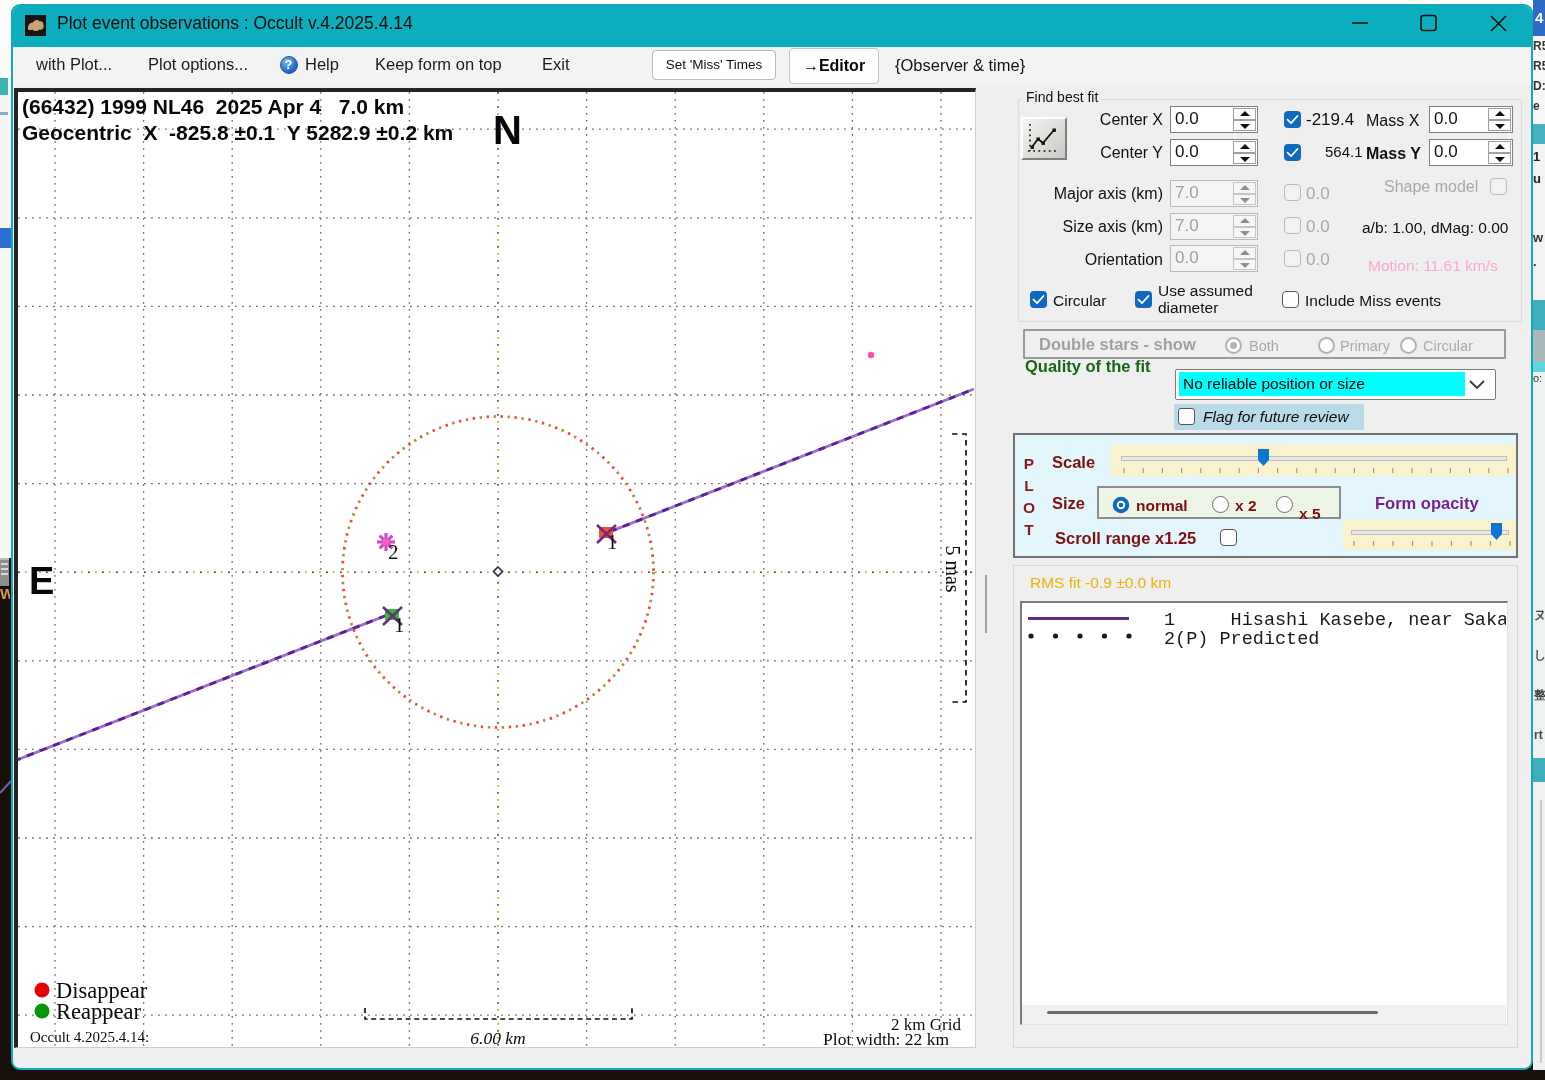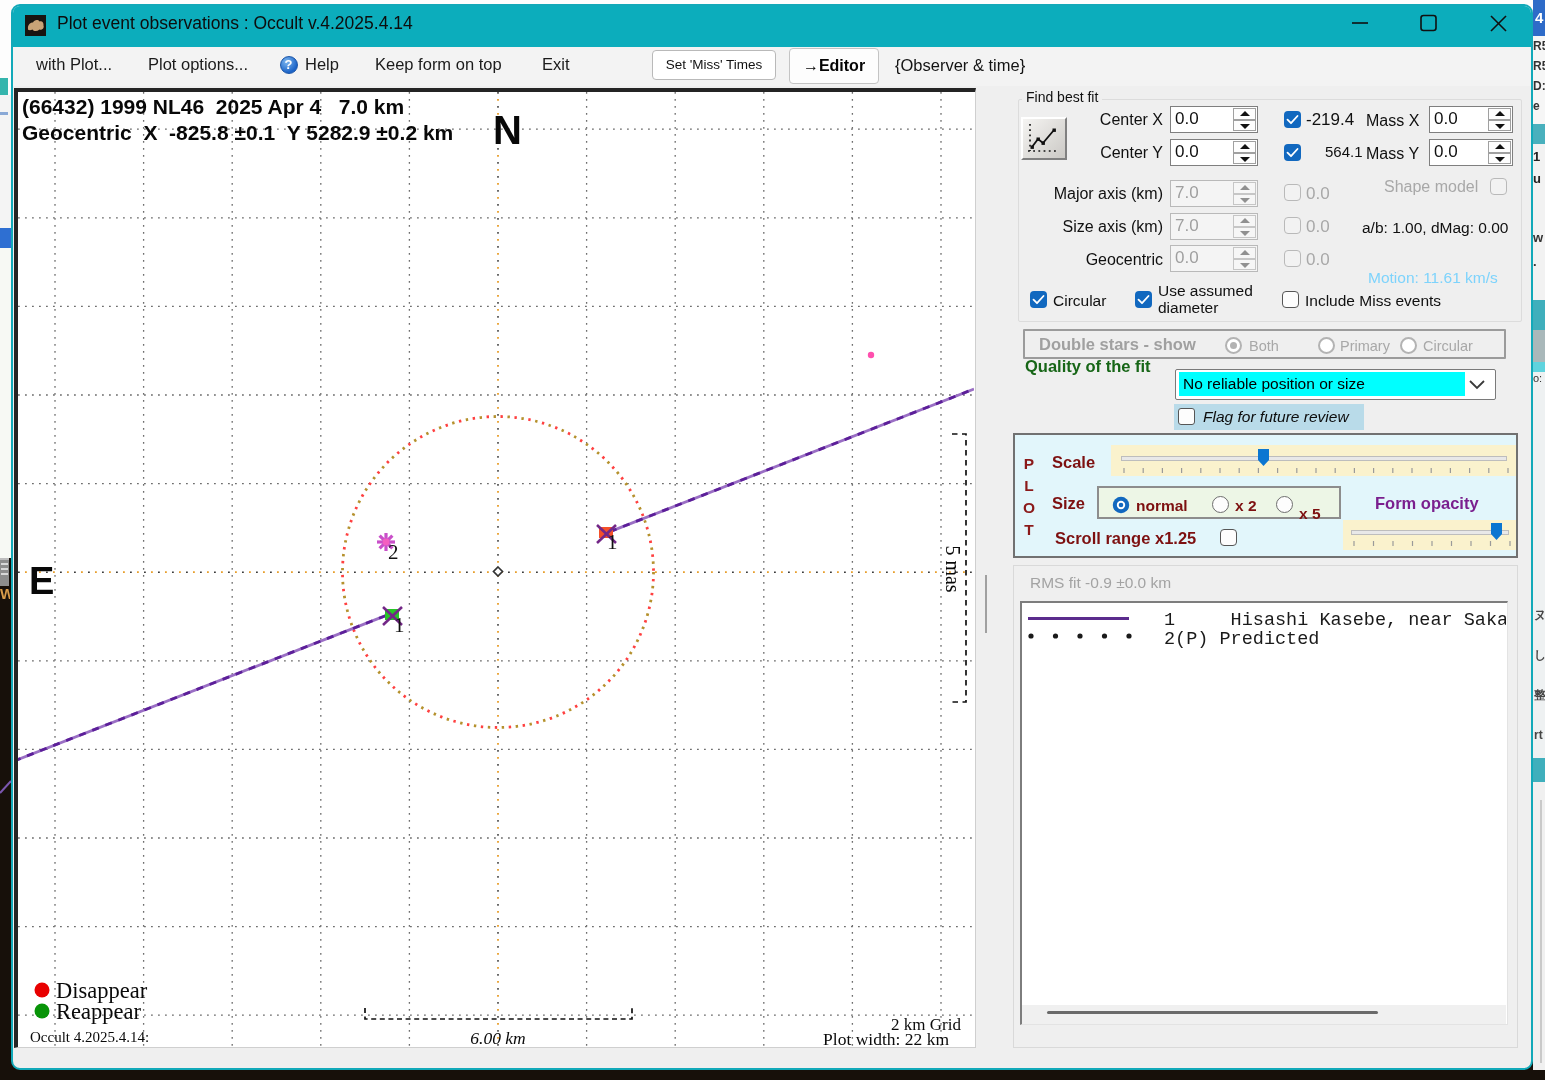--- a/index.html
+++ b/index.html
@@ -181,21 +181,21 @@
       <div style="width:0;height:0;margin:2px auto 0;border-left:5px solid transparent;border-right:5px solid transparent;border-bottom:5.5px solid #111;"></div>
     </div>
     <div style="position:absolute;right:1px;top:13px;width:23px;height:11px;background:#fdfdfd;border:1px solid #a0a0a0;box-sizing:border-box;">
       <div style="width:0;height:0;margin:3px auto 0;border-left:5px solid transparent;border-right:5px solid transparent;border-top:5.5px solid #111;"></div>
     </div>
   </div>
 <div class="abs" style="left:1284px;top:144px;width:17px;height:17px;border-radius:4px;background:#1168bf;"><svg width="17" height="17">
       <polyline points="3.5,8.7 7,12.2 13.5,5" fill="none" stroke="#fff" stroke-width="1.8" stroke-linecap="round" stroke-linejoin="round"></polyline>
     </svg></div>
 <div class="abs" style="left:1306px;top:143px;font-size:15px;color:#101010;font-weight:normal;font-style:normal;white-space:nowrap;margin-left:19px;">564.1</div>
-<div class="abs" style="left:1366px;top:145px;font-size:16px;color:#101010;font-weight:normal;font-style:normal;white-space:nowrap;">Mass Y</div>
+<div class="abs" style="left:1366px;top:145px;font-size:16px;color:#101010;font-weight:bold;font-style:normal;white-space:nowrap;">Mass Y</div>
 <div class="abs" style="left:1429px;top:139px;width:84px;height:27px;background:#fff;border:1px solid #7f7f7f;color:#101010;box-sizing:border-box;">
     <div style="position:absolute;left:4px;top:2px;font-size:17px;">0.0</div>
     <div style="position:absolute;right:1px;top:1px;width:23px;height:12px;background:#fdfdfd;border:1px solid #a0a0a0;box-sizing:border-box;">
       <div style="width:0;height:0;margin:2px auto 0;border-left:5px solid transparent;border-right:5px solid transparent;border-bottom:5.5px solid #111;"></div>
     </div>
     <div style="position:absolute;right:1px;top:13px;width:23px;height:11px;background:#fdfdfd;border:1px solid #a0a0a0;box-sizing:border-box;">
       <div style="width:0;height:0;margin:3px auto 0;border-left:5px solid transparent;border-right:5px solid transparent;border-top:5.5px solid #111;"></div>
     </div>
   </div>
 <div class="abs" style="left:963px;top:185px;width:200px;text-align:right;font-size:16px;color:#101010;font-weight:normal;white-space:nowrap;">Major axis (km)</div>
@@ -218,33 +218,33 @@
     <div style="position:absolute;right:1px;top:1px;width:23px;height:12px;background:#f6f6f6;border:1px solid #c6c6c6;box-sizing:border-box;">
       <div style="width:0;height:0;margin:2px auto 0;border-left:5px solid transparent;border-right:5px solid transparent;border-bottom:5.5px solid #909090;"></div>
     </div>
     <div style="position:absolute;right:1px;top:13px;width:23px;height:11px;background:#f6f6f6;border:1px solid #c6c6c6;box-sizing:border-box;">
       <div style="width:0;height:0;margin:3px auto 0;border-left:5px solid transparent;border-right:5px solid transparent;border-top:5.5px solid #909090;"></div>
     </div>
   </div>
 <div class="abs" style="left:1284px;top:217px;width:17px;height:17px;border-radius:4px;background:#f2f2f2;border:1.5px solid #b9b9b9;box-sizing:border-box;"></div>
 <div class="abs" style="left:1306px;top:217px;font-size:17px;color:#a8a8a8;font-weight:normal;font-style:normal;white-space:nowrap;">0.0</div>
 <div class="abs" style="left:1362px;top:219px;font-size:15.5px;color:#101010;font-weight:normal;font-style:normal;white-space:nowrap;">a/b: 1.00, dMag: 0.00</div>
-<div class="abs" style="left:963px;top:251px;width:200px;text-align:right;font-size:16px;color:#101010;font-weight:normal;white-space:nowrap;">Geocentric</div>
+<div class="abs" style="left:963px;top:251px;width:200px;text-align:right;font-size:16px;color:#101010;font-weight:normal;white-space:nowrap;">Orientation</div>
 <div class="abs" style="left:1170px;top:245px;width:88px;height:27px;background:#f4f4f4;border:1px solid #b9b9b9;color:#9f9f9f;box-sizing:border-box;">
     <div style="position:absolute;left:4px;top:2px;font-size:17px;">0.0</div>
     <div style="position:absolute;right:1px;top:1px;width:23px;height:12px;background:#f6f6f6;border:1px solid #c6c6c6;box-sizing:border-box;">
       <div style="width:0;height:0;margin:2px auto 0;border-left:5px solid transparent;border-right:5px solid transparent;border-bottom:5.5px solid #909090;"></div>
     </div>
     <div style="position:absolute;right:1px;top:13px;width:23px;height:11px;background:#f6f6f6;border:1px solid #c6c6c6;box-sizing:border-box;">
       <div style="width:0;height:0;margin:3px auto 0;border-left:5px solid transparent;border-right:5px solid transparent;border-top:5.5px solid #909090;"></div>
     </div>
   </div>
 <div class="abs" style="left:1284px;top:250px;width:17px;height:17px;border-radius:4px;background:#f2f2f2;border:1.5px solid #b9b9b9;box-sizing:border-box;"></div>
 <div class="abs" style="left:1306px;top:250px;font-size:17px;color:#a8a8a8;font-weight:normal;font-style:normal;white-space:nowrap;">0.0</div>
-<div class="abs" style="left:1368px;top:257px;font-size:15.5px;color:#7dd3fc;font-weight:normal;font-style:normal;white-space:nowrap;margin-top:12px;">Motion: 11.61 km/s</div>
+<div class="abs" style="left:1368px;top:257px;font-size:15.5px;color:#f9a8d4;font-weight:normal;font-style:normal;white-space:nowrap;">Motion: 11.61 km/s</div>
 <div class="abs" style="left:1030px;top:291px;width:17px;height:17px;border-radius:4px;background:#1168bf;"><svg width="17" height="17">
       <polyline points="3.5,8.7 7,12.2 13.5,5" fill="none" stroke="#fff" stroke-width="1.8" stroke-linecap="round" stroke-linejoin="round"></polyline>
     </svg></div>
 <div class="abs" style="left:1053px;top:292px;font-size:15.5px;color:#101010;font-weight:normal;font-style:normal;white-space:nowrap;">Circular</div>
 <div class="abs" style="left:1135px;top:291px;width:17px;height:17px;border-radius:4px;background:#1168bf;"><svg width="17" height="17">
       <polyline points="3.5,8.7 7,12.2 13.5,5" fill="none" stroke="#fff" stroke-width="1.8" stroke-linecap="round" stroke-linejoin="round"></polyline>
     </svg></div>
 <div class="abs" style="left:1158px;top:283px;font-size:15.5px;color:#101010;font-weight:normal;font-style:normal;white-space:nowrap;line-height:16.5px;">Use assumed<br>diameter</div>
 <div class="abs" style="left:1282px;top:291px;width:17px;height:17px;border-radius:4px;background:#fdfdfd;border:1.5px solid #565656;box-sizing:border-box;"></div>
 <div class="abs" style="left:1305px;top:292px;font-size:15.5px;color:#101010;font-weight:normal;font-style:normal;white-space:nowrap;">Include Miss events</div>
@@ -324,21 +324,21 @@
     <line x1="120.0" y1="0" x2="120.0" y2="5" stroke="#9a9a9a" stroke-width="1.2"></line>
     <line x1="139.5" y1="0" x2="139.5" y2="5" stroke="#9a9a9a" stroke-width="1.2"></line>
     <line x1="159.0" y1="0" x2="159.0" y2="5" stroke="#9a9a9a" stroke-width="1.2"></line>
   </svg>
 <svg class="abs" style="left:1490px;top:522px;" width="13" height="19">
     <path d="M1 1 H12 V12 L6.5 18 L1 12 Z" fill="#0b76d1"></path>
   </svg>
 <div class="abs" style="left:1055px;top:529px;font-size:16.5px;color:#7d1010;font-weight:bold;font-style:normal;white-space:nowrap;">Scroll range x1.25</div>
 <div class="abs" style="left:1220px;top:529px;width:17px;height:17px;border-radius:4px;background:#fdfdfd;border:1.5px solid #565656;box-sizing:border-box;"></div>
 <div class="abs" style="left:1013px;top:565px;width:505px;height:483px;border:1px solid #d9d9d9;box-sizing:border-box;"></div>
-<div class="abs" style="left:1030px;top:574px;font-size:15.5px;color:#a3a3a3;font-weight:normal;font-style:normal;white-space:nowrap;">RMS fit -0.9 ±0.0 km</div>
+<div class="abs" style="left:1030px;top:574px;font-size:15.5px;color:#eab308;font-weight:normal;font-style:normal;white-space:nowrap;">RMS fit -0.9 ±0.0 km</div>
 <div class="abs" style="left:1020px;top:601px;width:488px;height:424px;background:#fff;border-top:2px solid #7d7d7d;border-left:2px solid #7d7d7d;border-right:1px solid #e3e3e3;border-bottom:1px solid #e3e3e3;box-sizing:border-box;overflow:hidden;"></div>
 <div class="abs" style="left:1028px;top:616.5px;width:101px;height:3px;background:#5b2c8d;"></div>
 <div class="abs" style="left:1164px;top:610px;width:342px;overflow:hidden;white-space:pre;font-family:'Liberation Mono',monospace;font-size:18.5px;color:#1a1a1a;">1     Hisashi Kasebe, near Sakado</div>
 <svg class="abs" style="left:1027px;top:633px;" width="110" height="8">
     <circle cx="4.0" cy="3" r="2.6" fill="#1a1a1a"></circle>
     <circle cx="28.5" cy="3" r="2.6" fill="#1a1a1a"></circle>
     <circle cx="53.0" cy="3" r="2.6" fill="#1a1a1a"></circle>
     <circle cx="77.5" cy="3" r="2.6" fill="#1a1a1a"></circle>
     <circle cx="102.0" cy="3" r="2.6" fill="#1a1a1a"></circle>
   </svg>

